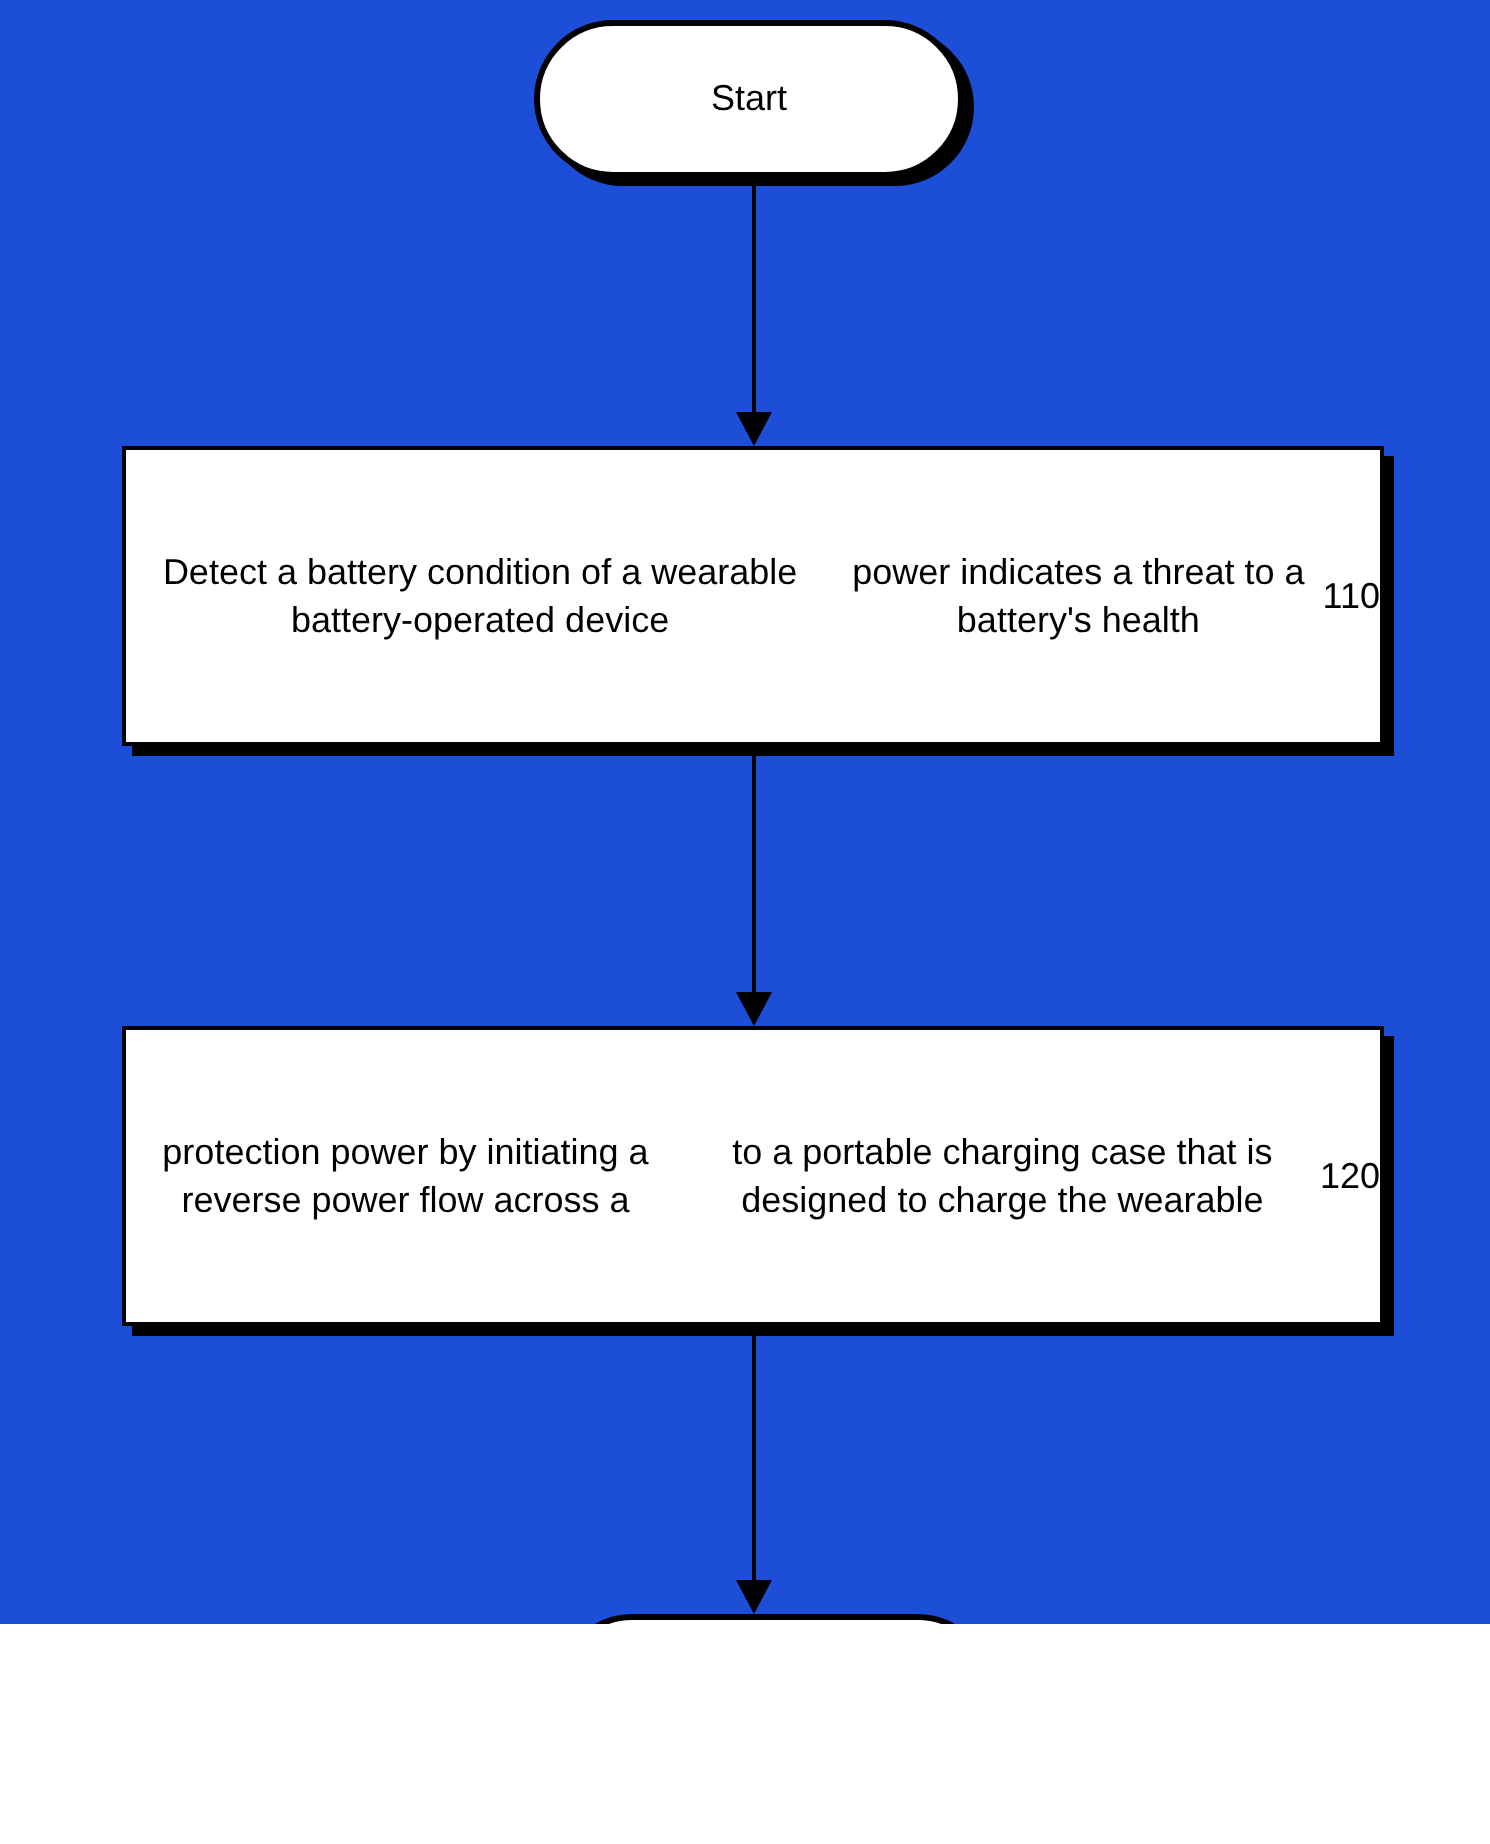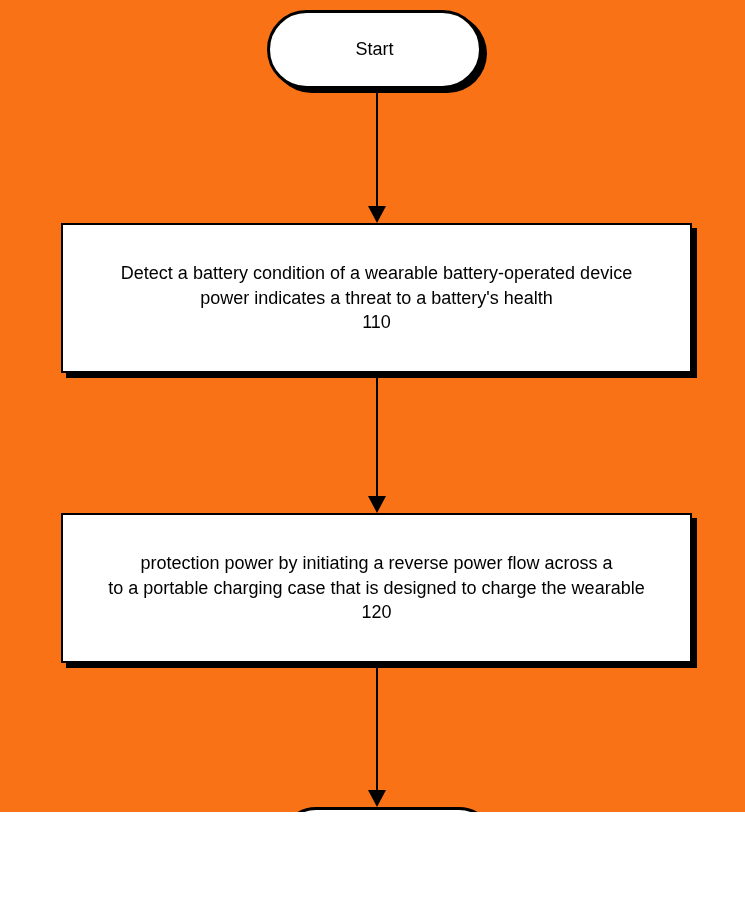--- a/index.html
+++ b/index.html
@@ -5,21 +5,21 @@
   * { box-sizing: border-box; margin: 0; padding: 0; }
   html, body { background: #ffffff; }
   body {
     font-family: "Liberation Sans", sans-serif;
     color: #000000;
   }
   .canvas {
     position: relative;
     width: 745px;
     height: 812px;
-    background: #f97316;
+    background: #1d4ed8;
     overflow: hidden;
   }
   
   .terminator {
     position: absolute;
     background: #ffffff;
     border: 3px solid #000000;
     border-radius: 45px;
     box-shadow: 5px 4px 0 #000000;
     display: flex;
@@ -32,21 +32,21 @@
 
   
   .process {
     position: absolute;
     left: 61px;
     width: 631px;
     background: #ffffff;
     border: 2px solid #000000;
     box-shadow: 5px 5px 0 #000000;
     display: flex;
-    flex-direction: column;
+    flex-direction: row;
     align-items: center;
     justify-content: center;
     text-align: center;
     font-size: 18px;
     line-height: 24.5px;
   }
   .process.box1 { top: 223px; height: 150px; }
   .process.box2 { top: 513px; height: 150px; }
   .process .ref { }
 

